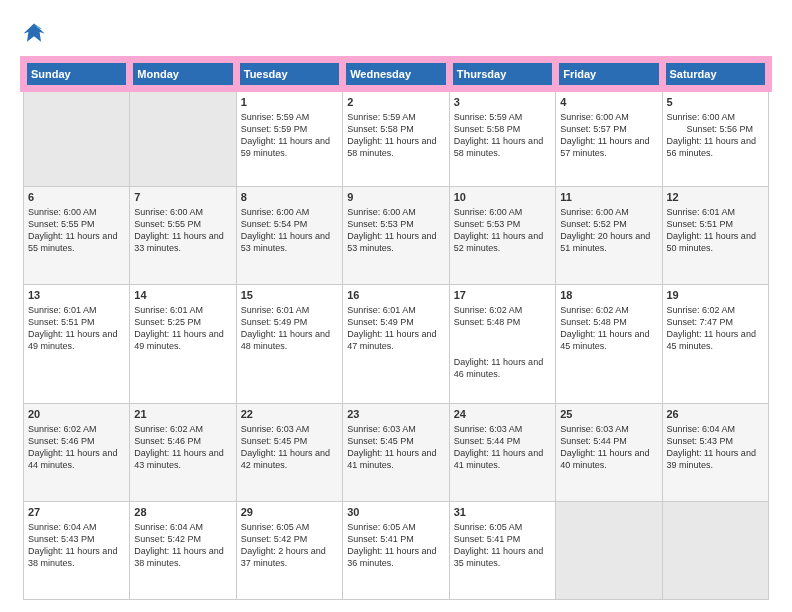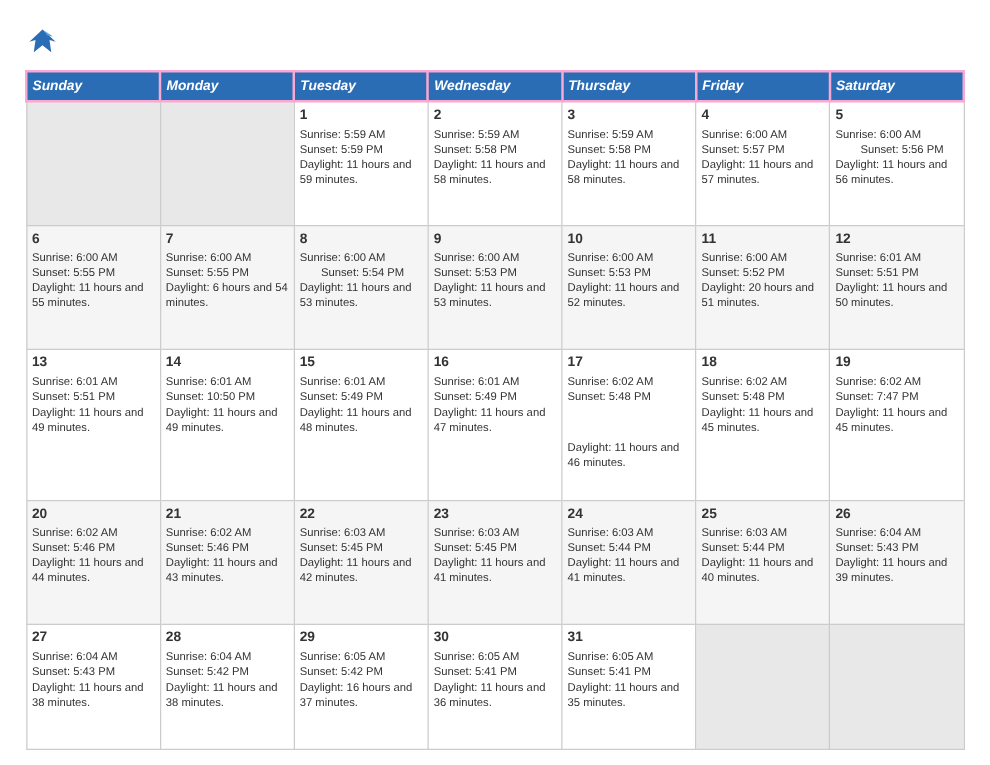--- a/index.html
+++ b/index.html
@@ -68,22 +68,21 @@
     }
     .calendar thead tr {
       background: #2a6db5;
       color: white;
     }
     .calendar thead th {
       padding: 5px 4px;
       text-align: left;
       font-size: 11px;
       font-weight: bold;
-      border: 2px solid #f9a8d4;
-      font-style: italic;
+      border: 7px solid #f9a8d4;
     }
     .calendar tbody td {
       border: 1px solid #ccc;
       vertical-align: top;
       padding: 3px 4px;
       width: 107px;
       height: 82px;
       color: #333;
       font-size: 9px;
       line-height: 1.35;
@@ -177,26 +176,26 @@
           <td>
             <span class="day-num">6</span>
             <span style="display: block;">Sunrise: 6:00 AM</span>
             <span style="display: block;">Sunset: 5:55 PM</span>
             <span style="display: block;">Daylight: 11 hours and 55 minutes.</span>
           </td>
           <td>
             <span class="day-num">7</span>
             <span style="display: block;">Sunrise: 6:00 AM</span>
             <span style="display: block;">Sunset: 5:55 PM</span>
-            <span style="display: block;">Daylight: 6 hours and 54 minutes.</span>
+            <span style="display: block;">Daylight: 11 hours and 33 minutes.</span>
           </td>
           <td>
             <span class="day-num">8</span>
             <span style="display: block;">Sunrise: 6:00 AM</span>
-            <span style="display: block; margin-left: 17px;">Sunset: 5:54 PM</span>
+            <span style="display: block;">Sunset: 5:54 PM</span>
             <span style="display: block;">Daylight: 11 hours and 53 minutes.</span>
           </td>
           <td>
             <span class="day-num">9</span>
             <span style="display: block;">Sunrise: 6:00 AM</span>
             <span style="display: block;">Sunset: 5:53 PM</span>
             <span style="display: block;">Daylight: 11 hours and 53 minutes.</span>
           </td>
           <td>
             <span class="day-num">10</span>
@@ -220,21 +219,21 @@
         <tr>
           <td>
             <span class="day-num">13</span>
             <span style="display: block;">Sunrise: 6:01 AM</span>
             <span style="display: block;">Sunset: 5:51 PM</span>
             <span style="display: block;">Daylight: 11 hours and 49 minutes.</span>
           </td>
           <td>
             <span class="day-num">14</span>
             <span style="display: block;">Sunrise: 6:01 AM</span>
-            <span style="display: block;">Sunset: 10:50 PM</span>
+            <span style="display: block;">Sunset: 5:25 PM</span>
             <span style="display: block;">Daylight: 11 hours and 49 minutes.</span>
           </td>
           <td>
             <span class="day-num">15</span>
             <span style="display: block;">Sunrise: 6:01 AM</span>
             <span style="display: block;">Sunset: 5:49 PM</span>
             <span style="display: block;">Daylight: 11 hours and 48 minutes.</span>
           </td>
           <td>
             <span class="day-num">16</span>
@@ -315,21 +314,21 @@
           <td>
             <span class="day-num">28</span>
             <span style="display: block;">Sunrise: 6:04 AM</span>
             <span style="display: block;">Sunset: 5:42 PM</span>
             <span style="display: block;">Daylight: 11 hours and 38 minutes.</span>
           </td>
           <td>
             <span class="day-num">29</span>
             <span style="display: block;">Sunrise: 6:05 AM</span>
             <span style="display: block;">Sunset: 5:42 PM</span>
-            <span style="display: block;">Daylight: 16 hours and 37 minutes.</span>
+            <span style="display: block;">Daylight: 2 hours and 37 minutes.</span>
           </td>
           <td>
             <span class="day-num">30</span>
             <span style="display: block;">Sunrise: 6:05 AM</span>
             <span style="display: block;">Sunset: 5:41 PM</span>
             <span style="display: block;">Daylight: 11 hours and 36 minutes.</span>
           </td>
           <td>
             <span class="day-num">31</span>
             <span style="display: block;">Sunrise: 6:05 AM</span>

